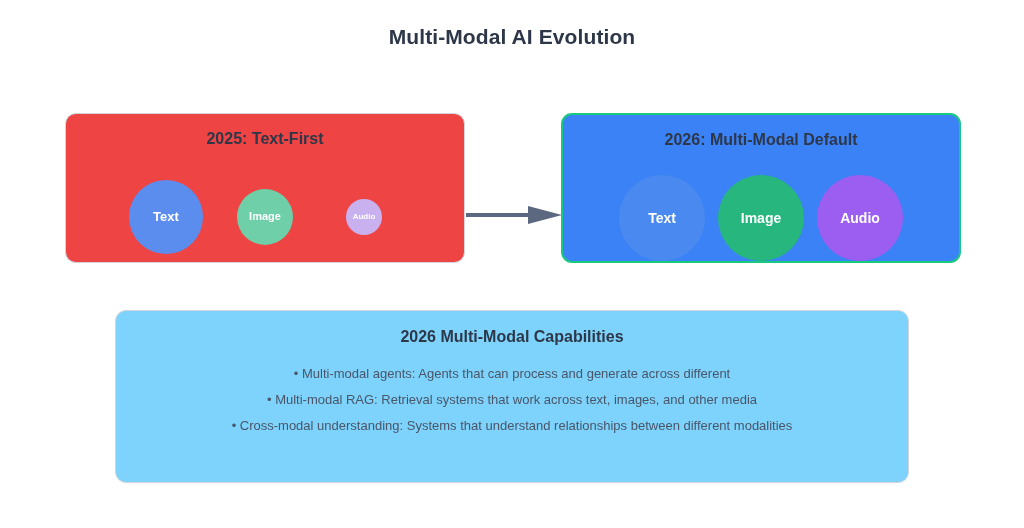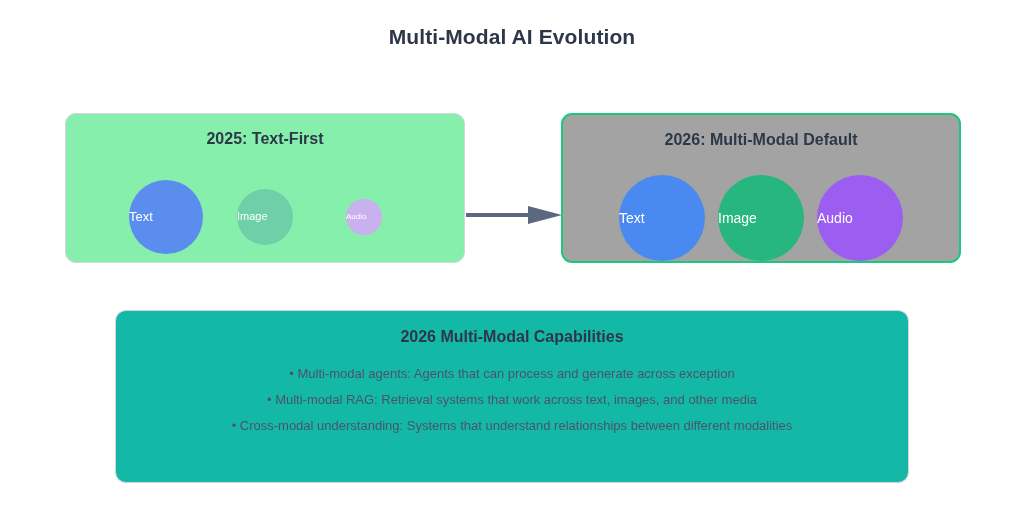--- a/index.html
+++ b/index.html
@@ -33,29 +33,29 @@
   .panel {
     position: absolute;
     box-sizing: border-box;
     border-radius: 11px;
   }
   .panel-before {
     left: 65px;
     top: 113px;
     width: 400px;
     height: 150px;
-    background: #86efac;
+    background: #ef4444;
     border: 1.5px solid #d2d5dc;
   }
   .panel-after {
     left: 561px;
     top: 113px;
     width: 400px;
     height: 150px;
-    background: #a3a3a3;
+    background: #3b82f6;
     border: 2px solid #17ca80;
   }
   .panel-title {
     position: absolute;
     left: 0;
     top: 16px;
     width: 100%;
     text-align: center;
     font-size: 16px;
     font-weight: bold;
@@ -77,23 +77,23 @@
     width: 99px;
     height: 95px;
     display: flex;
     align-items: center;
     justify-content: center;
   }
   .circle {
     border-radius: 50%;
     display: flex;
     align-items: center;
-    justify-content: flex-start;
+    justify-content: center;
     color: #ffffff;
-    font-weight: normal;
+    font-weight: bold;
     line-height: 1;
     text-align: center;
   }
 
   
   .arrow {
     position: absolute;
     left: 466px;
     top: 206px;
     width: 96px;
@@ -101,21 +101,21 @@
   }
 
   
   .caps-card {
     position: absolute;
     box-sizing: border-box;
     left: 115px;
     top: 310px;
     width: 794px;
     height: 173px;
-    background: #14b8a6;
+    background: #7dd3fc;
     border: 1.5px solid #d2d5dc;
     border-radius: 11px;
   }
   .caps-title {
     position: absolute;
     left: 0;
     top: 17px;
     width: 100%;
     text-align: center;
     font-size: 16px;
@@ -186,17 +186,17 @@
         <div class="circle" style="width: 86px; height: 86px; background: rgb(155, 94, 240); font-size: 14px;">
           <span>Audio</span>
         </div>
       </div>
     </div>
 </div>
 
 <div class="caps-card">
   <div class="caps-title">2026 Multi-Modal Capabilities</div>
   <div class="caps-list">
-      <div class="caps-item">• Multi-modal agents: Agents that can process and generate across exception</div>
+      <div class="caps-item">• Multi-modal agents: Agents that can process and generate across different</div>
       <div class="caps-item">• Multi-modal RAG: Retrieval systems that work across text, images, and other media</div>
       <div class="caps-item">• Cross-modal understanding: Systems that understand relationships between different modalities</div>
     </div>
 </div>
 
 </body></html>

